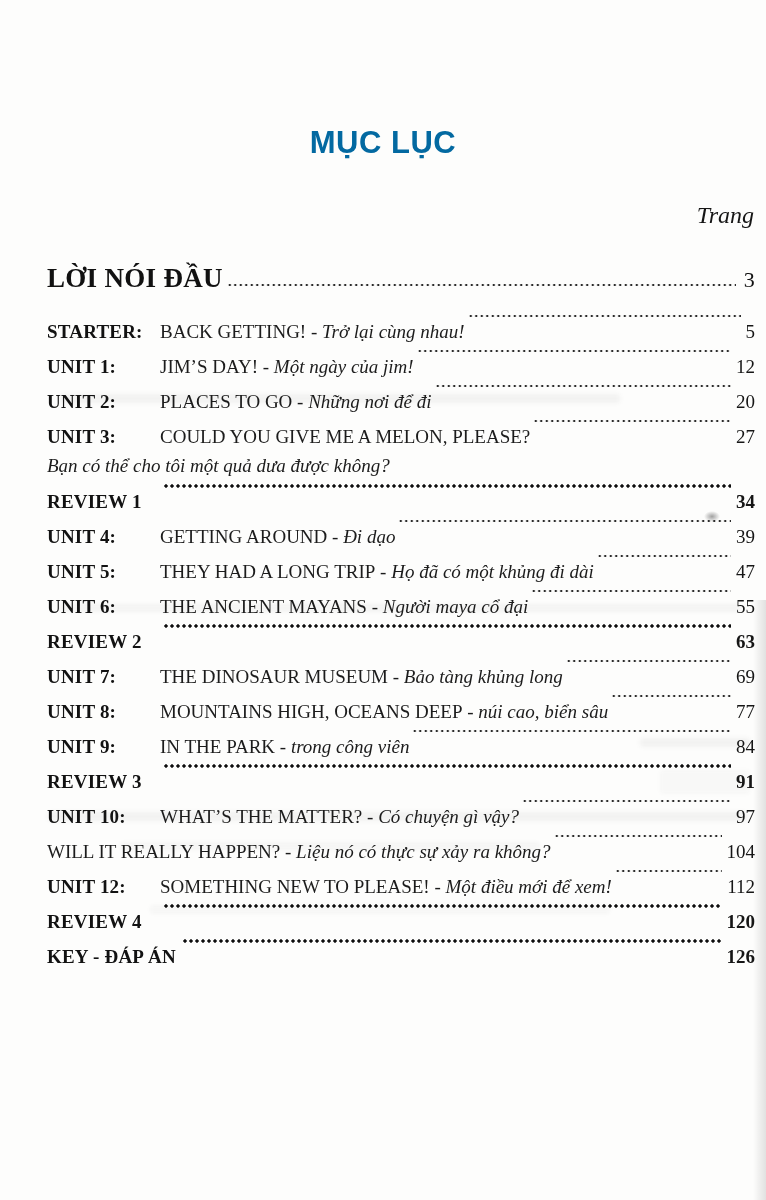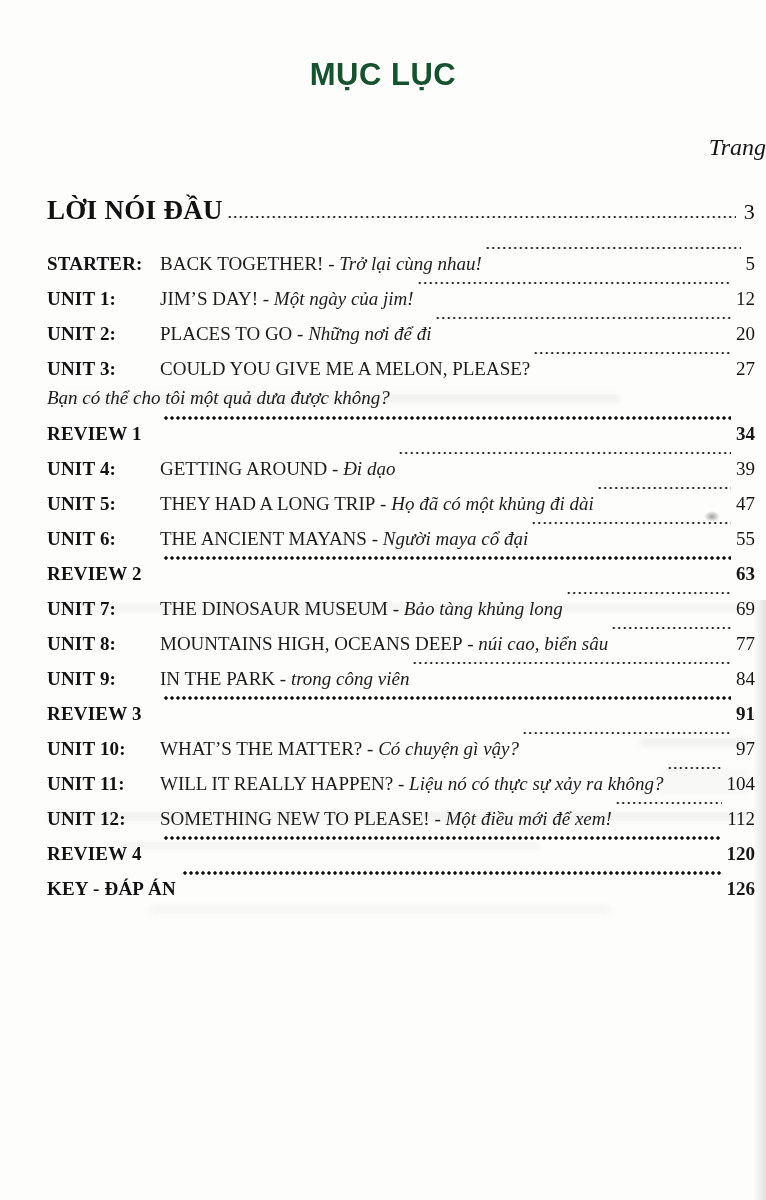--- a/index.html
+++ b/index.html
@@ -2,26 +2,26 @@
 <html><head>
 <meta charset="utf-8">
 <style>
   html,body{margin:0;padding:0;background:#ffffff;}
   .page-container{
     position:relative;width:766px;height:1200px;margin:0 auto;
     background:#fdfdfc;overflow:hidden;
     font-family:"Liberation Serif","DejaVu Serif",serif;color:#1b1b1b;
   }
   .doc-title{
-    padding-top:58px;text-align:center;
+    padding-top:90px;text-align:center;
     font-family:"Liberation Sans","DejaVu Sans",sans-serif;
-    font-weight:700;font-size:31px;line-height:34px;letter-spacing:.5px;color:#14532d;
+    font-weight:700;font-size:31px;line-height:34px;letter-spacing:.5px;color:#0369a1;margin-top:36px;
   }
   .column-header{
-    margin-top:40px;text-align:right;
+    margin-top:40px;padding-right:12px;text-align:right;
     font-style:italic;font-size:24px;line-height:30px;color:#161616;
   }
   .preface-row{
     display:flex;align-items:baseline;
     margin:28px 11px 0 47px;height:40px;line-height:40px;
     font-size:27px;font-weight:700;letter-spacing:.3px;color:#111;
   }
   .preface-row .dots{margin:0 4px;}
   .preface-page{font-weight:400;font-size:22px;padding-left:4px;}
   .toc{margin:16px 11px 0 47px;}
@@ -78,21 +78,21 @@
   <div class="preface-row">
     <span>LỜI NÓI ĐẦU</span>
     <span class="dots"></span>
     <span class="preface-page">3</span>
   </div>
 
   <div class="toc">
       <div class="entry">
         <div class="row unit-row">
           <span class="label">STARTER:</span>
-          <span class="title-en">BACK TOGETHER!</span>
+          <span class="title-en">BACK GETTING!</span>
           <span class="sep">&nbsp;-&nbsp;</span>
           <span class="title-vi">Trở lại cùng nhau!</span>
           <span class="dots"></span>
           <span class="page-num">5</span>
         </div>
       </div>
       <div class="entry">
         <div class="row unit-row">
           <span class="label">UNIT 1:</span>
           <span class="title-en">JIM’S DAY!</span>
@@ -207,21 +207,20 @@
           <span class="label">UNIT 10:</span>
           <span class="title-en">WHAT’S THE MATTER?</span>
           <span class="sep">&nbsp;-&nbsp;</span>
           <span class="title-vi">Có chuyện gì vậy?</span>
           <span class="dots"></span>
           <span class="page-num">97</span>
         </div>
       </div>
       <div class="entry">
         <div class="row unit-row">
-          <span class="label">UNIT 11:</span>
           <span class="title-en">WILL IT REALLY HAPPEN?</span>
           <span class="sep">&nbsp;-&nbsp;</span>
           <span class="title-vi">Liệu nó có thực sự xảy ra không?</span>
           <span class="dots"></span>
           <span class="page-num">104</span>
         </div>
       </div>
       <div class="entry">
         <div class="row unit-row">
           <span class="label">UNIT 12:</span>

